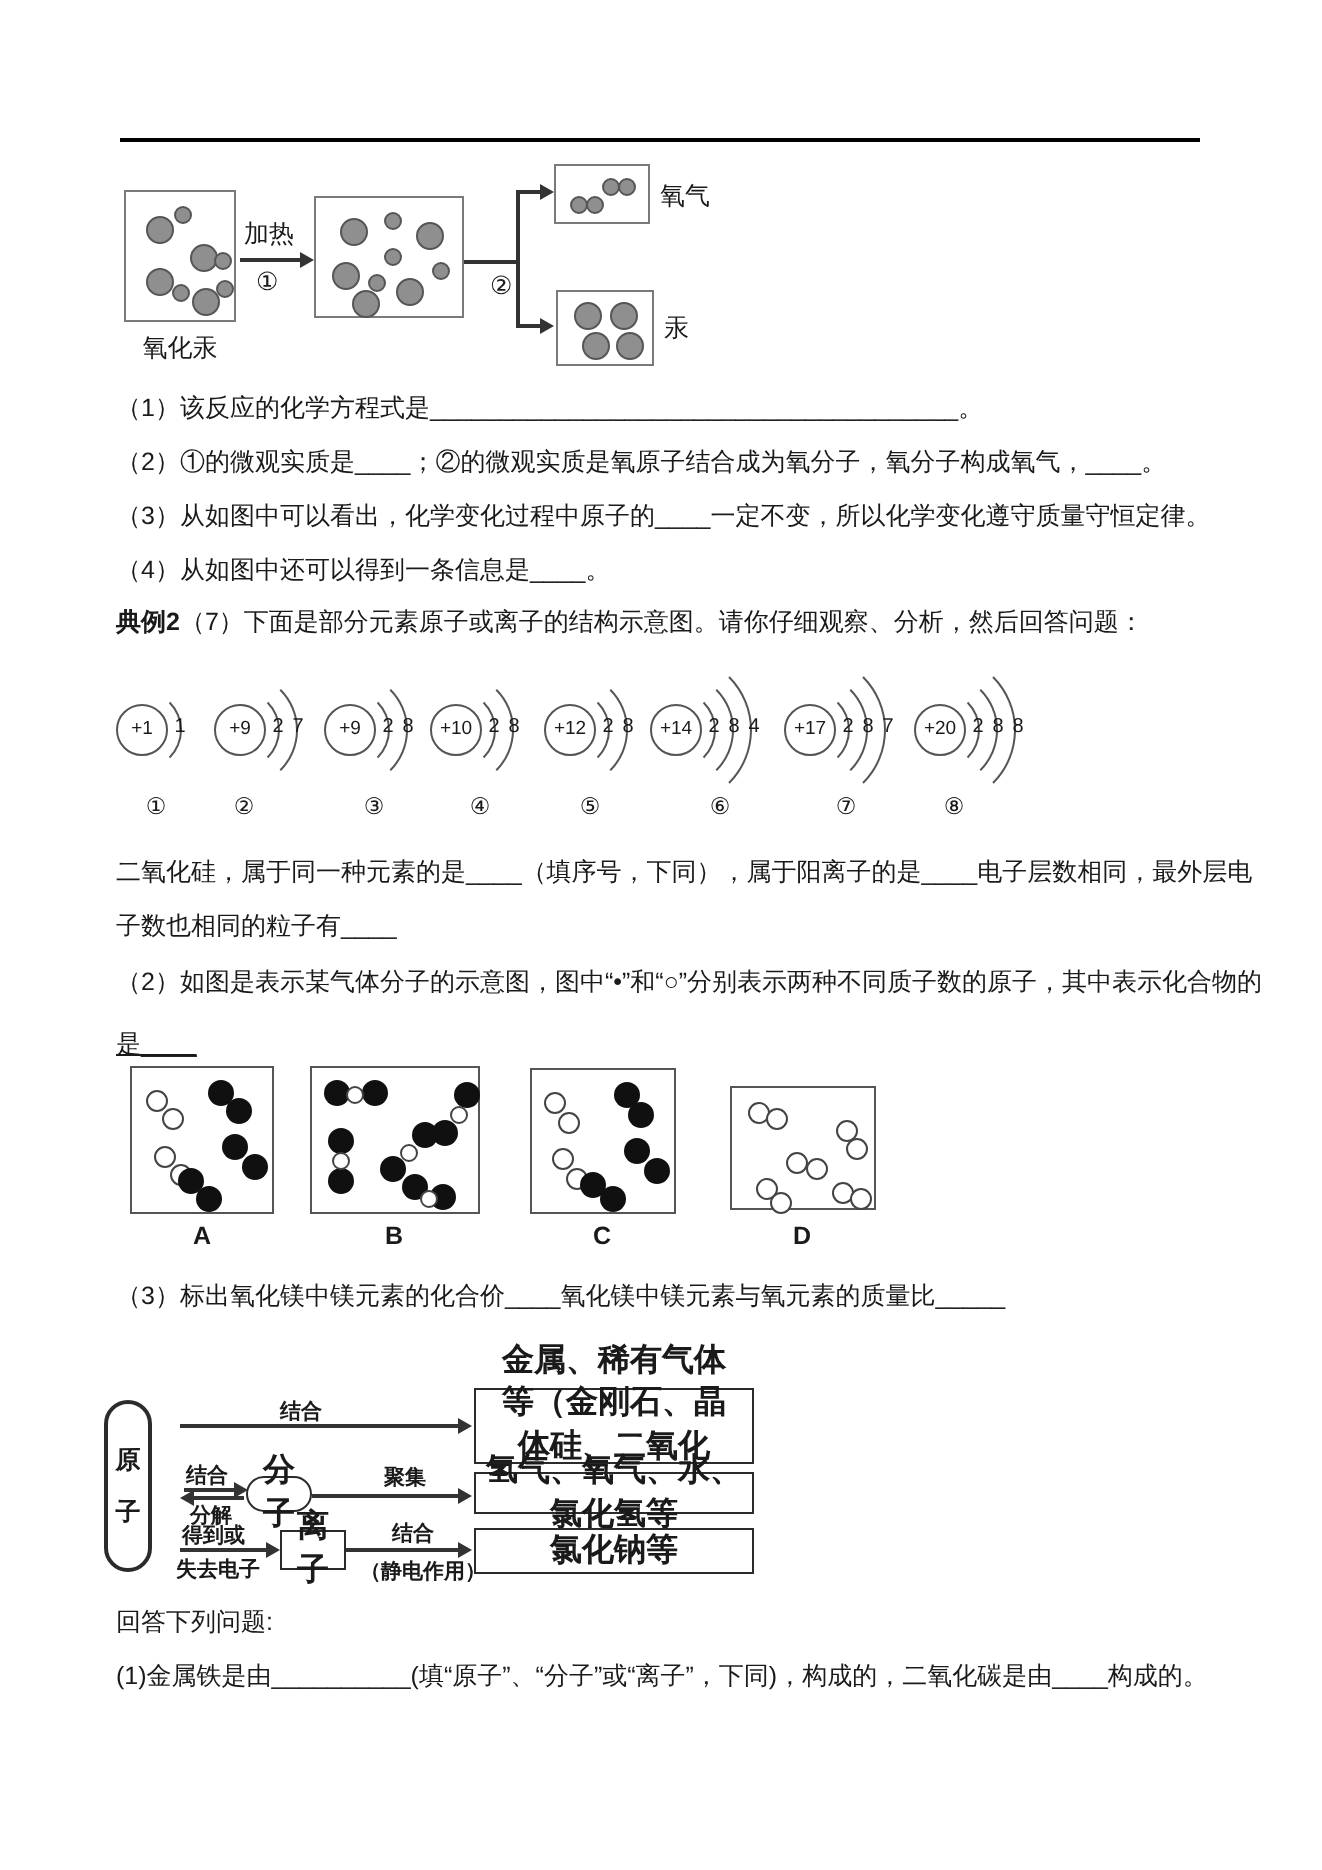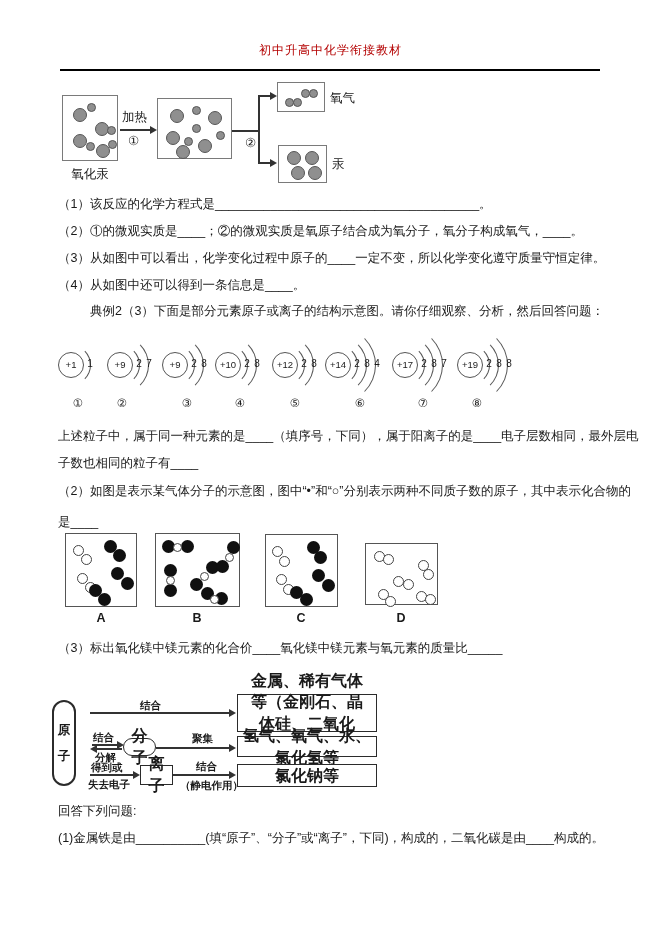--- a/index.html
+++ b/index.html
@@ -1,19 +1,19 @@
 <!DOCTYPE html>
 <html><head>
 <meta charset="utf-8">
 <style>
   html,body{margin:0;padding:0;background:#fff;}
   .page{position:relative;width:661px;height:935px;background:#fff;overflow:hidden;
         font-family:"Liberation Sans",sans-serif;color:#1a1a1a;}
   .t{position:absolute;font-size:12.5px;white-space:nowrap;}
-  .bold{font-weight:normal;margin-left:32px;}
+  .bold{font-weight:bold;}
   .hdr{position:absolute;top:42px;left:0;width:100%;text-align:center;
        font-size:12px;color:#b40000;letter-spacing:1px;}
   .hline{position:absolute;left:60px;top:69px;width:540px;height:2px;background:#000;}
   
   .pbox{position:absolute;border:1px solid #7a7a7a;background:#fff;box-sizing:border-box;}
   .gc{position:absolute;border-radius:50%;background:#8f8f8f;border:1px solid #565656;box-sizing:border-box;}
   .gb{width:14px;height:14px;}
   .gs{width:9px;height:9px;}
   .ln{position:absolute;background:#333;}
   .ah-r{position:absolute;width:0;height:0;border-top:4px solid transparent;
@@ -46,21 +46,20 @@
         text-align:center;line-height:1.35;}
   .round{border-radius:12px;}
   .flbl{position:absolute;font-size:10.5px;font-weight:600;white-space:nowrap;}
   .vert{flex-direction:column;font-size:12.5px;letter-spacing:0;line-height:2.1;}
 </style>
 </head>
 <body>
 
 <div class="page">
 
-  <div class="hdr">初中升高中化学衔接教材</div>
   <div class="hline"></div>
 
   <div class="pbox" style="left:62px;top:95px;width:56px;height:66px;">
     <div class="gc gb" style="left:10px;top:12px;"></div>
     <div class="gc gs" style="left:24px;top:7px;"></div>
     <div class="gc gb" style="left:32px;top:26px;"></div>
     <div class="gc gs" style="left:44px;top:30px;"></div>
     <div class="gc gb" style="left:10px;top:38px;"></div>
     <div class="gc gs" style="left:23px;top:46px;"></div>
     <div class="gc gb" style="left:33px;top:48px;"></div>
@@ -108,21 +107,21 @@
     <div class="gc gb" style="left:29px;top:20px;"></div>
   </div>
   <div class="t" style="left:332px;top:156px;">汞</div>
 
   <div class="t" style="left:58px;top:196px;">（1）该反应的化学方程式是______________________________________。</div>
   <div class="t" style="left:58px;top:223px;">（2）①的微观实质是____；②的微观实质是氧原子结合成为氧分子，氧分子构成氧气，____。</div>
   <div class="t" style="left:58px;top:250px;">（3）从如图中可以看出，化学变化过程中原子的____一定不变，所以化学变化遵守质量守恒定律。</div>
   <div class="t" style="left:58px;top:277px;">（4）从如图中还可以得到一条信息是____。</div>
 
   <div class="t" style="left:58px;top:303px;">
-    <span class="bold">典例2</span><span>（3）下面是部分元素原子或离子的结构示意图。请你仔细观察、分析，然后回答问题：</span>
+    <span class="bold">典例2</span><span>（7）下面是部分元素原子或离子的结构示意图。请你仔细观察、分析，然后回答问题：</span>
   </div>
 
   <div class="atom" style="left:55px;">
     <div class="arc r1"></div>
     <div class="nucleus">+1</div>
     <span class="sh s1">1</span>
   </div>
   <div class="atom" style="left:104px;">
     <div class="arc r1"></div>
     <div class="arc r2"></div>
@@ -166,39 +165,39 @@
     <div class="arc r3"></div>
     <div class="nucleus">+17</div>
     <span class="sh s1">2</span>
     <span class="sh s2">8</span>
     <span class="sh s3">7</span>
   </div>
   <div class="atom" style="left:454px;">
     <div class="arc r1"></div>
     <div class="arc r2"></div>
     <div class="arc r3"></div>
-    <div class="nucleus">+19</div>
+    <div class="nucleus">+20</div>
     <span class="sh s1">2</span>
     <span class="sh s2">8</span>
     <span class="sh s3">8</span>
   </div>
 
   <div class="anum" style="left:68px;">①</div>
   <div class="anum" style="left:112px;">②</div>
   <div class="anum" style="left:177px;">③</div>
   <div class="anum" style="left:230px;">④</div>
   <div class="anum" style="left:285px;">⑤</div>
   <div class="anum" style="left:350px;">⑥</div>
   <div class="anum" style="left:413px;">⑦</div>
   <div class="anum" style="left:467px;">⑧</div>
 
-  <div class="t" style="left:58px;top:428px;">上述粒子中，属于同一种元素的是____（填序号，下同），属于阳离子的是____电子层数相同，最外层电</div>
+  <div class="t" style="left:58px;top:428px;">二氧化硅，属于同一种元素的是____（填序号，下同），属于阳离子的是____电子层数相同，最外层电</div>
   <div class="t" style="left:58px;top:455px;">子数也相同的粒子有____</div>
   <div class="t" style="left:58px;top:483px;">（2）如图是表示某气体分子的示意图，图中“•”和“○”分别表示两种不同质子数的原子，其中表示化合物的</div>
-  <div class="t" style="left:58px;top:514px;">是____</div>
+  <div class="t" style="left:58px;top:514px;text-decoration:underline;">是____</div>
 
   <div class="mbox" style="left:65px;top:533px;width:72px;height:74px;">
     <div class="wc" style="left:7px;top:11px;"></div>
     <div class="wc" style="left:15px;top:20px;"></div>
     <div class="wc" style="left:11px;top:39px;"></div>
     <div class="wc" style="left:19px;top:48px;"></div>
     <div class="bc" style="left:38px;top:6px;"></div>
     <div class="bc" style="left:47px;top:15px;"></div>
     <div class="bc" style="left:45px;top:33px;"></div>
     <div class="bc" style="left:55px;top:43px;"></div>

